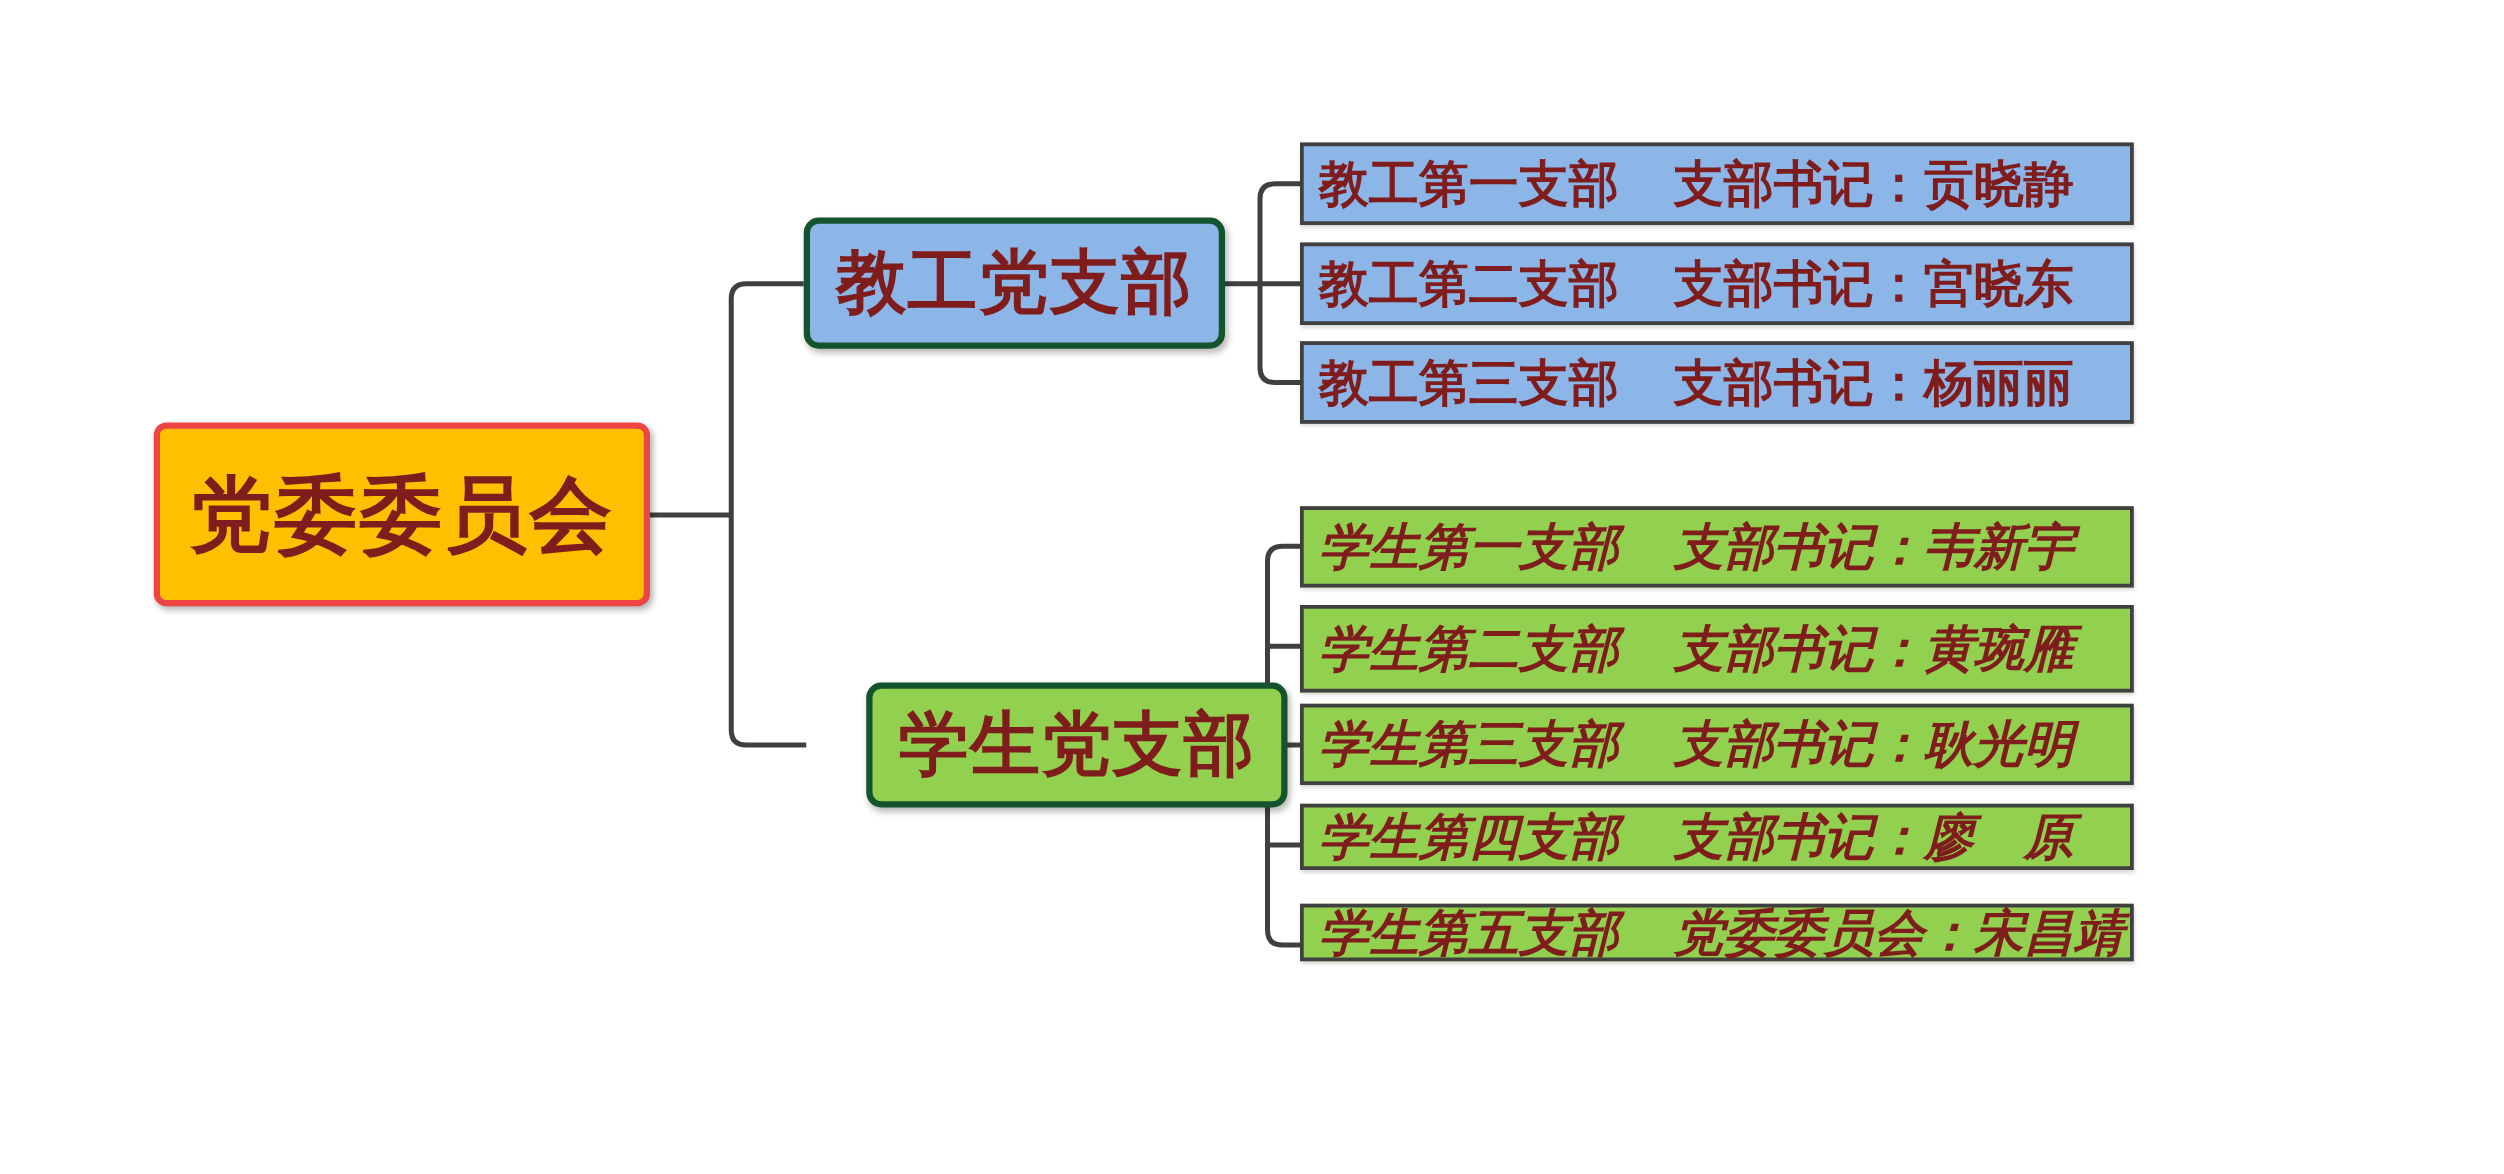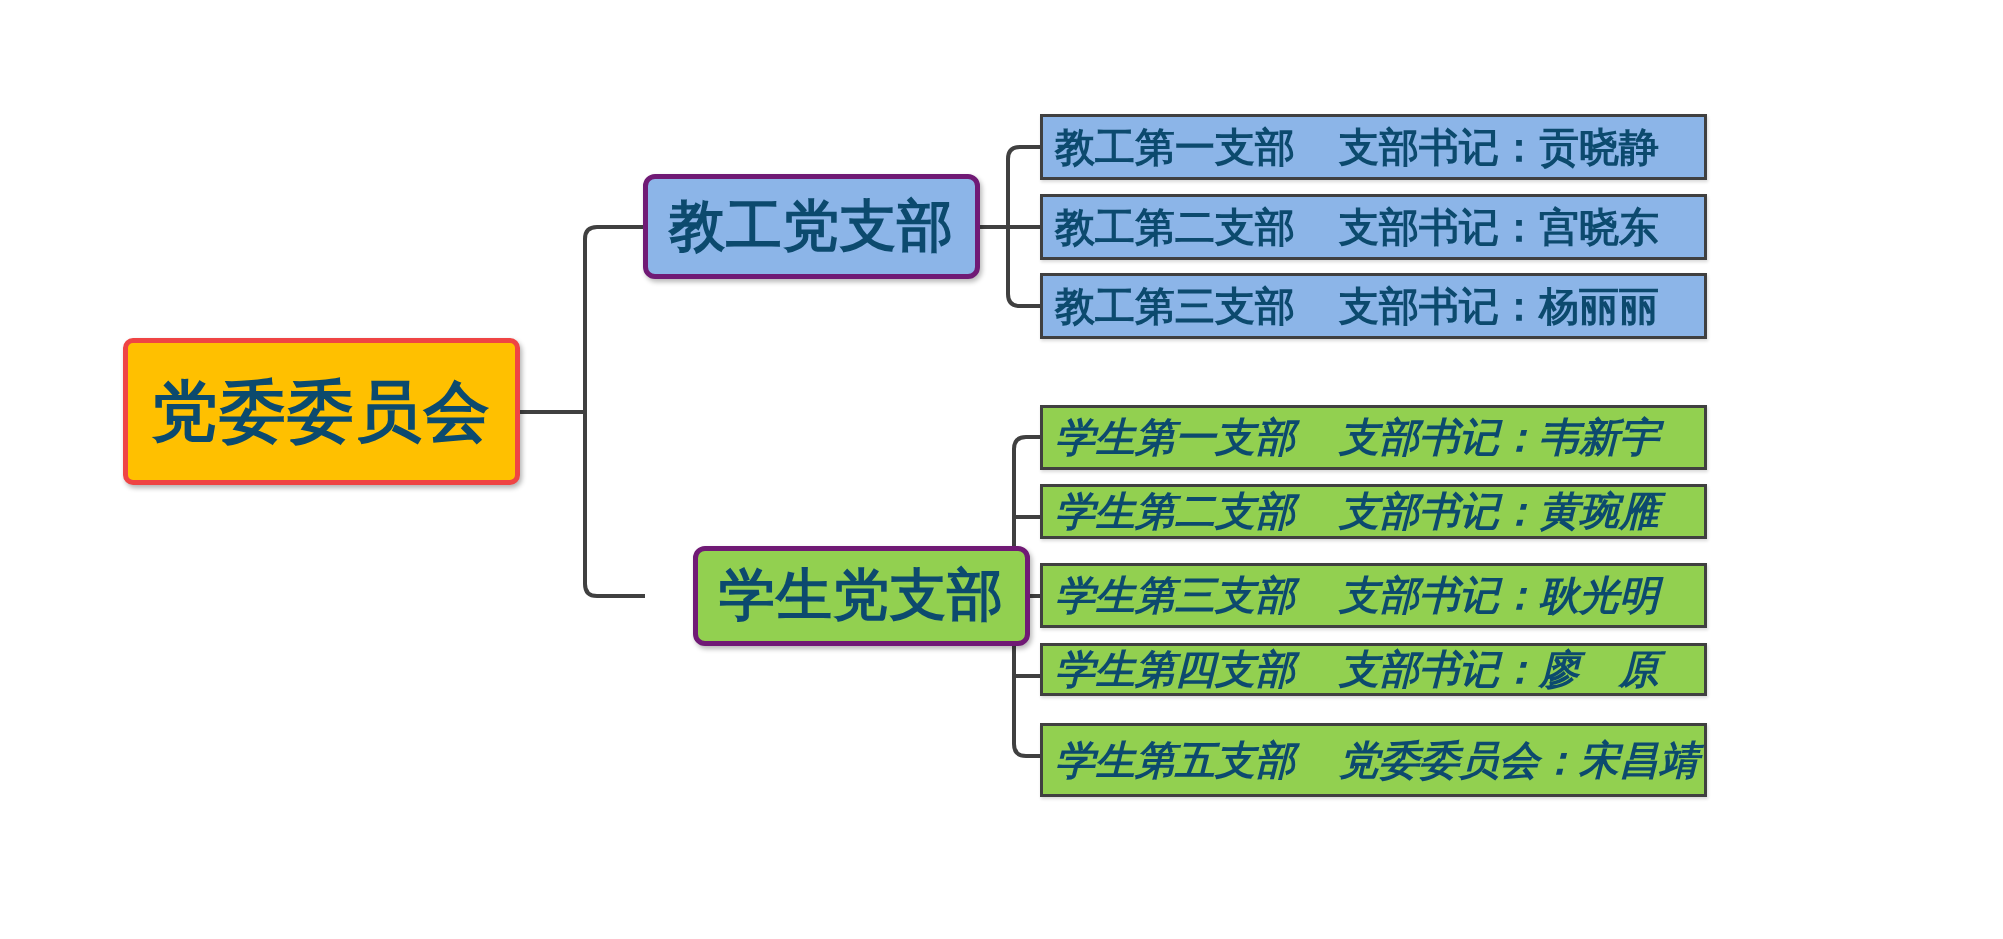--- a/index.html
+++ b/index.html
@@ -15,37 +15,37 @@
     position: absolute;
     left: 0; top: 0;
     width: 2003px; height: 939px;
   }
   .node {
     position: absolute;
     display: flex;
     align-items: center;
     justify-content: center;
     box-sizing: border-box;
-    color: #0c4a6e;
+    color: #7f1d1d;
     font-weight: bold;
     white-space: nowrap;
   }
   .root-node {
     left: 123px; top: 338px;
     width: 397px; height: 147px;
     border: 5px solid #ef4444;
     border-radius: 10px;
     background: #FFC000;
     font-size: 66px;
     letter-spacing: 2px;
     box-shadow: 2px 3px 5px rgba(0,0,0,0.30);
   }
   .branch-node {
     width: 337px; height: 105px;
-    border: 5px solid #701a75;
+    border: 5px solid #14532d;
     border-radius: 12px;
     font-size: 56px;
     letter-spacing: 1px;
     box-shadow: 2px 3px 5px rgba(0,0,0,0.28);
   }
   .branch-faculty { left: 643px; top: 174px; background: #8CB5E8; }
   .branch-student { left: 645px; top: 546px; height: 100px; background: #92D050; margin-left: 48px; }
   .leaf-node {
     left: 1040px;
     width: 667px; height: 66px;
@@ -56,24 +56,24 @@
     font-size: 40px;
     box-shadow: 1px 2px 3px rgba(0,0,0,0.15);
   }
   .leaf-node .unit { margin-right: 44px; }
   .leaf-blue  { background: #8CB5E8; }
   .leaf-green { background: #92D050; font-style: italic; }
   .leaf-b1 { top: 114px; }
   .leaf-b2 { top: 194px; }
   .leaf-b3 { top: 273px; }
   .leaf-g1 { top: 405px; height: 65px; }
-  .leaf-g2 { top: 484px; height: 55px; }
+  .leaf-g2 { top: 484px; height: 70px; }
   .leaf-g3 { top: 563px; height: 65px; text-align: center; }
   .leaf-g4 { top: 643px; height: 53px; }
-  .leaf-g5 { top: 723px; height: 74px; }
+  .leaf-g5 { top: 723px; height: 46px; }
 </style>
 </head>
 <body>
 
 <div class="canvas">
 
   <svg class="connectors" viewBox="0 0 2003 939" fill="none" stroke="#404040" stroke-width="4" stroke-linecap="butt">
 
     <path d="M 520 412 H 585 M 643 227 H 597 Q 585 227 585 239 V 584 Q 585 596 597 596 H 645"></path>
 

